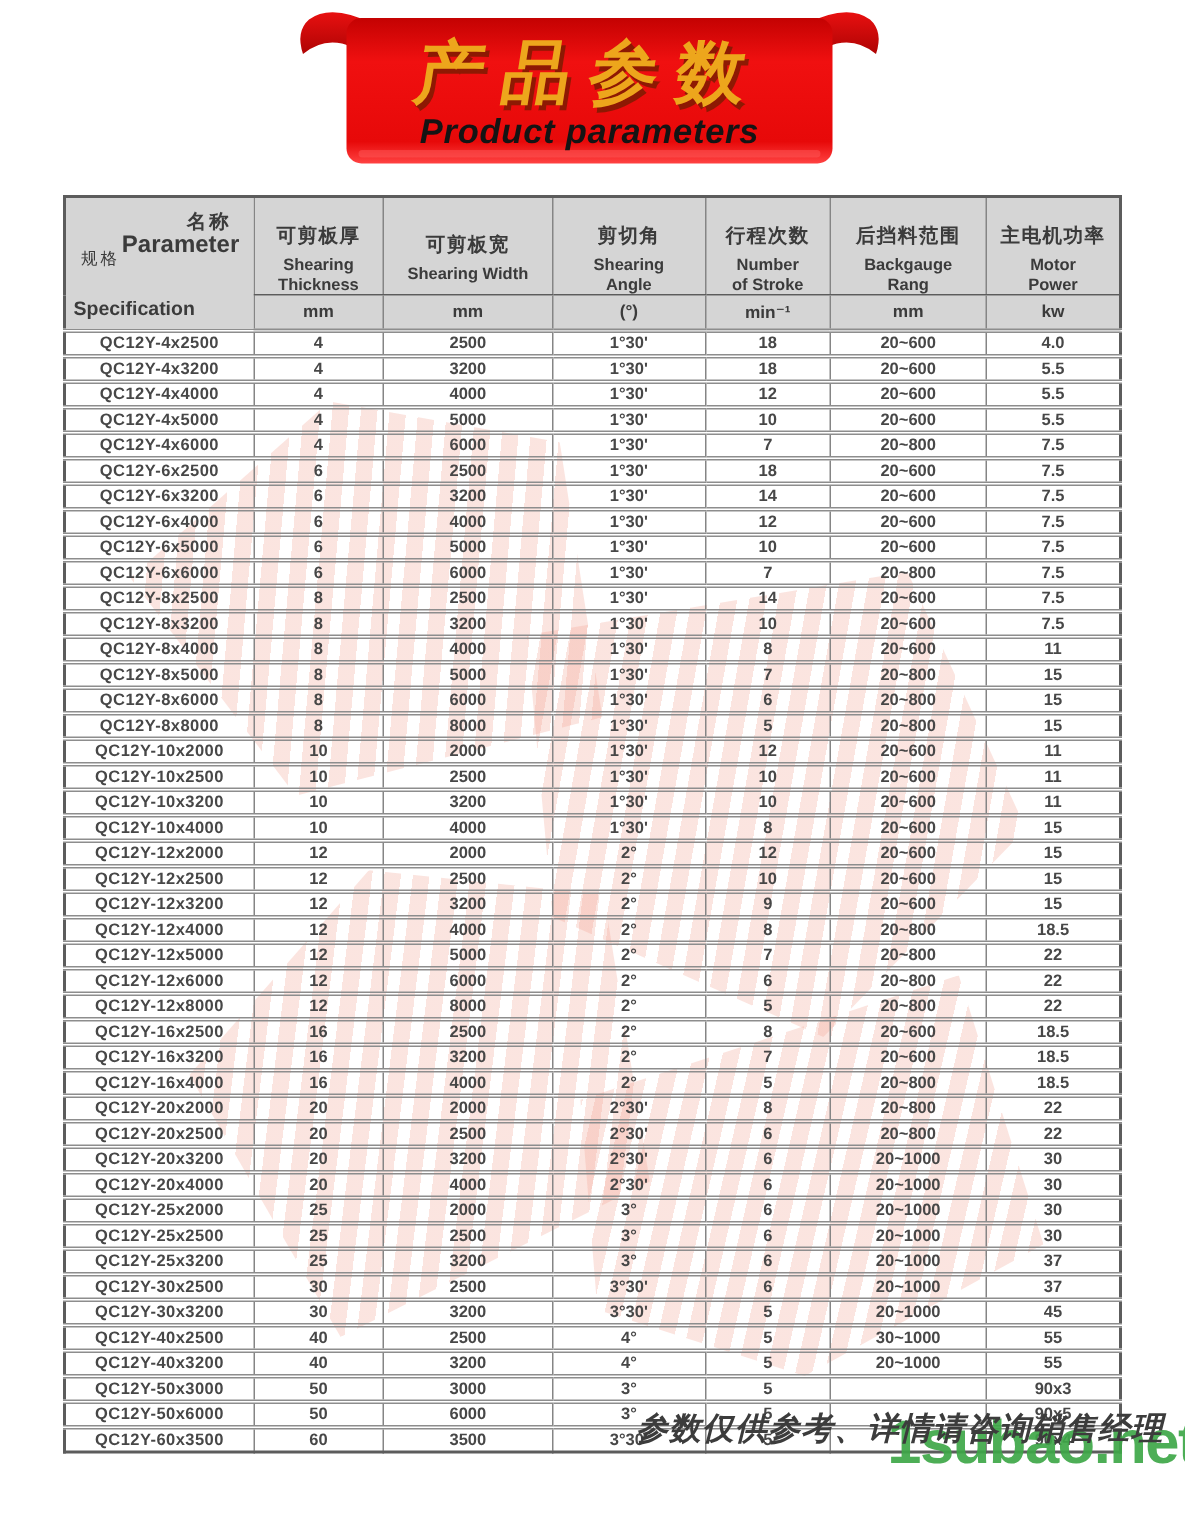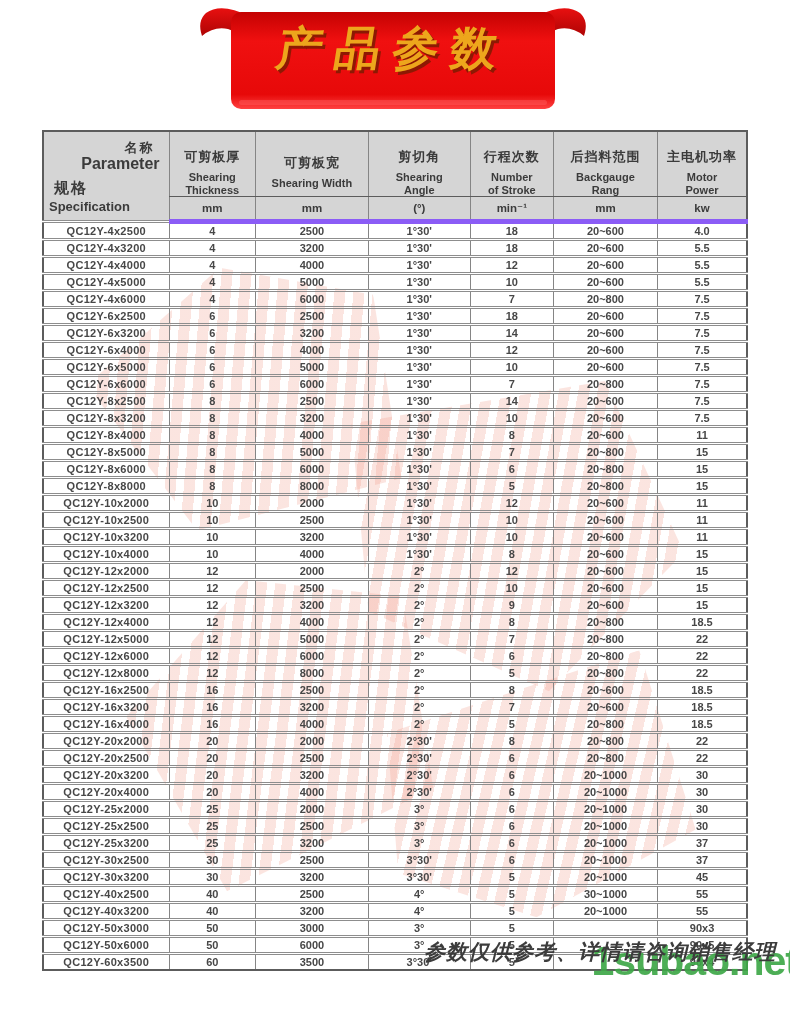--- a/index.html
+++ b/index.html
@@ -36,32 +36,32 @@
   
   table.params{
     position:absolute;left:42px;top:130px;width:706px;z-index:1;
     border-collapse:collapse;table-layout:fixed;
     border:2px solid #5c5c5c;
     color:#3b3b3b;
   }
   .params th,.params td{border-left:1px solid #858585;padding:0;text-align:center;vertical-align:middle;}
   .params thead th{background:#d5d5d5;border-bottom:1px solid #5c5c5c;}
   .params thead tr.main-h th{height:64px;}
-  .params thead tr.unit-h th{height:22px;font-size:11.5px;font-weight:700;border-bottom:5px solid #8b5cf6;}
+  .params thead tr.unit-h th{height:22px;font-size:11.5px;font-weight:700;border-bottom:1px solid #8b5cf6;}
   .colhead .cn{font-size:13px;font-weight:700;margin:16px 0 5px 0;letter-spacing:1px;}
   .colhead .en{font-size:11px;font-weight:600;line-height:12.5px;padding:0 14px;}
   th.corner{
     position:relative;
     background-color:#d5d5d5;
     background-image:linear-gradient(to bottom right,rgba(0,0,0,0) 49.4%,#5a5a5a 49.4%,#5a5a5a 50.6%,rgba(0,0,0,0) 50.6%);
   }
   th.corner span{position:absolute;white-space:nowrap;text-align:center;}
   .corner-name-cn{top:7px;right:14px;font-size:13px;font-weight:700;letter-spacing:2px;}
   .corner-name-en{top:23px;right:9px;font-size:16px;font-weight:700;}
-  .corner-spec-cn{bottom:22px;left:10px;font-size:15px;font-weight:700;letter-spacing:2px;}
+  .corner-spec-cn{bottom:39px;left:10px;font-size:11px;font-weight:400;letter-spacing:2px;}
   .corner-spec-en{bottom:6px;left:5px;font-size:13px;font-weight:600;}
   .params tbody td{
     height:14px;line-height:14px;font-size:11px;font-weight:700;
     border-top:3px double #8d8d8d;background:transparent;color:#474747;
     overflow:hidden;white-space:nowrap;
   }
   .params tbody td.model{letter-spacing:0.3px;}
 
   
   .site-watermark{
@@ -98,20 +98,21 @@
         <stop offset="0" stop-color="#e81010"></stop>
         <stop offset="1" stop-color="#9c0000"></stop>
       </linearGradient>
     </defs>
     <path d="M52,14 Q24,0 9,11 Q0,19 5,34 Q17,24 31,27 Q42,30 52,43 Z" fill="url(#flapGrad)"></path>
     <path d="M340,14 Q368,0 383,11 Q392,19 387,34 Q375,24 361,27 Q350,30 340,43 Z" fill="url(#flapGrad)"></path>
     <rect x="34" y="10" width="324" height="97" rx="10" fill="url(#bodyGrad)"></rect>
     <rect x="42" y="98" width="308" height="5" rx="2.5" fill="#ff6060" opacity="0.45"></rect>
   </svg>
   <div class="banner-title-cn">产品参数</div>
+  <div class="banner-title-en">Product parameters</div>
 </div>
 
 <table class="params">
   <colgroup>
     <col style="width:17.9%">
       <col style="width:12.3%">
       <col style="width:16.0%">
     <col style="width:14.5%">
       <col style="width:11.8%">
       <col style="width:14.8%">

